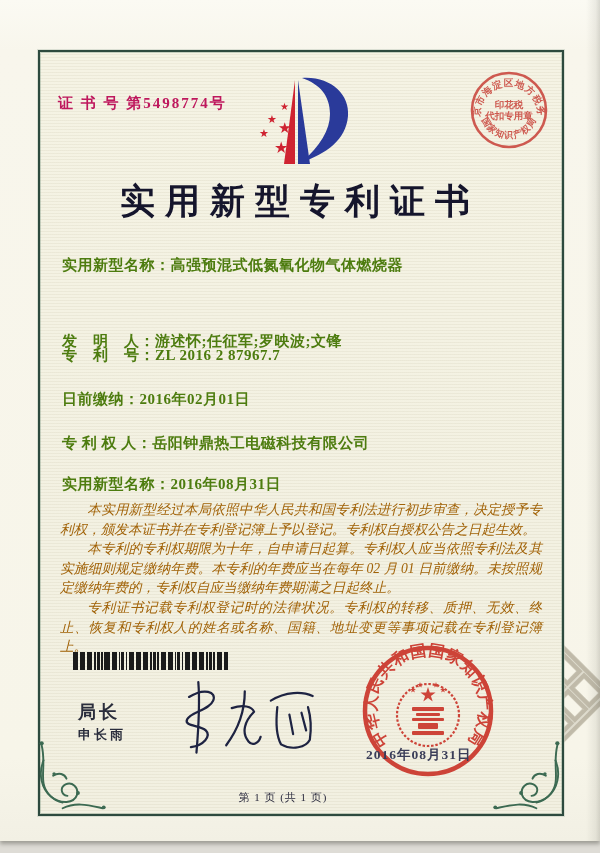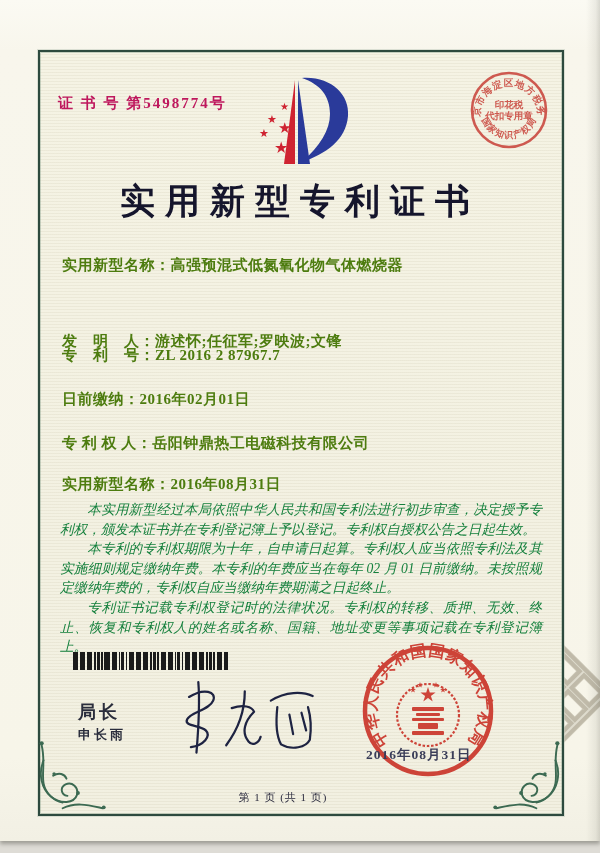--- a/index.html
+++ b/index.html
@@ -45,21 +45,21 @@
     font-size:35px;font-weight:700;letter-spacing:10px;color:#15152c;
   }
   .fields{position:absolute;left:62px;top:0;width:490px;}
   .field-row{position:absolute;left:0;white-space:nowrap;font-size:15px;color:#4d7c0f;}
   .field-row .flabel{font-weight:700;letter-spacing:.5px;}
   .field-row .fvalue{font-weight:700;letter-spacing:.5px;}
   .row0{top:256px;}.row1{top:301px;margin-top:31px;}.row2{top:346px;}
   .row3{top:390px;}.row4{top:434px;}.row5{top:475px;}
   .legal{
     position:absolute;left:60px;top:500px;width:482px;
-    font-size:13.6px;line-height:19.6px;color:#15803d;
+    font-size:13.6px;line-height:19.6px;color:#a16207;
     text-align:justify;font-style:italic;
   }
   .legal p{margin:0;text-indent:2em;}
   .barcode{
     position:absolute;left:73px;top:652px;width:155px;height:18px;
     background:
       repeating-linear-gradient(90deg,#1b1b1b 0 1.5px,rgba(0,0,0,0) 1.5px 3.5px),
       repeating-linear-gradient(90deg,#1b1b1b 0 3px,rgba(0,0,0,0) 3px 8px);
   }
   .director{position:absolute;left:78px;top:700px;font-size:18px;color:#2a2d3c;letter-spacing:3px;font-weight:600;}

